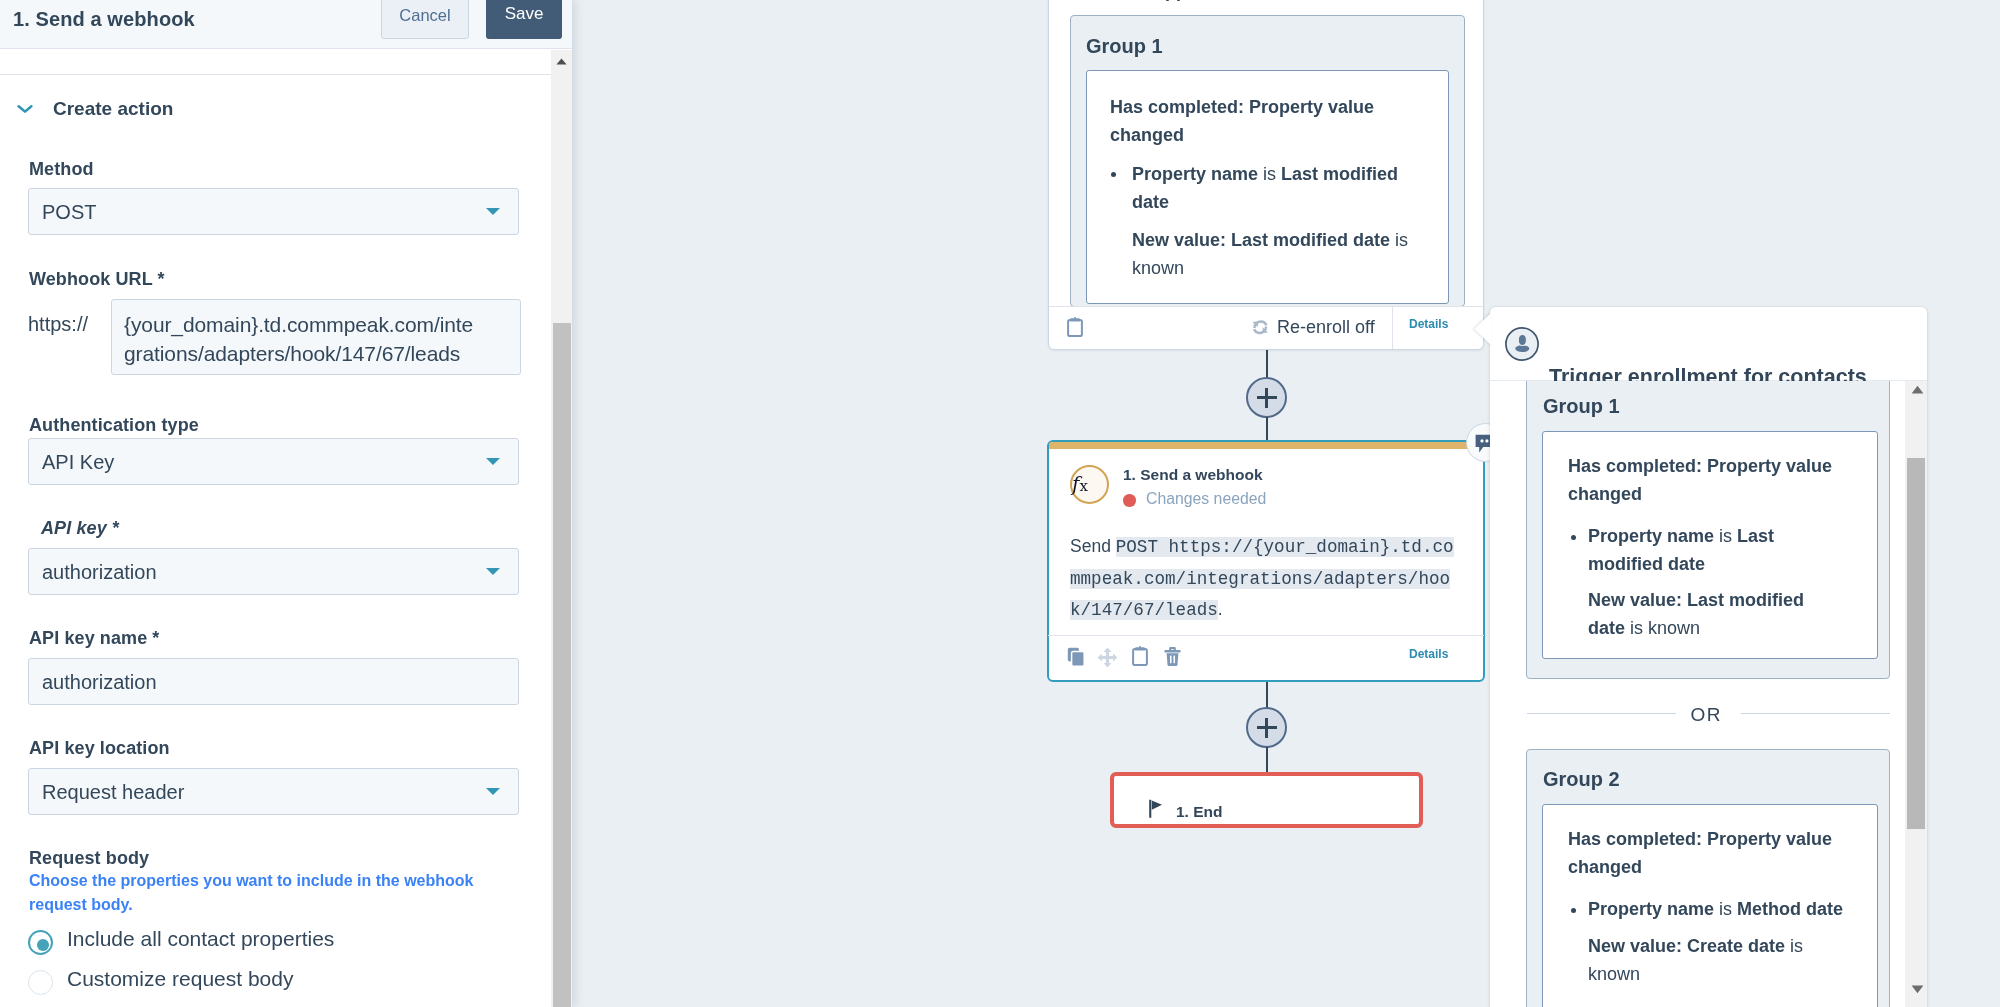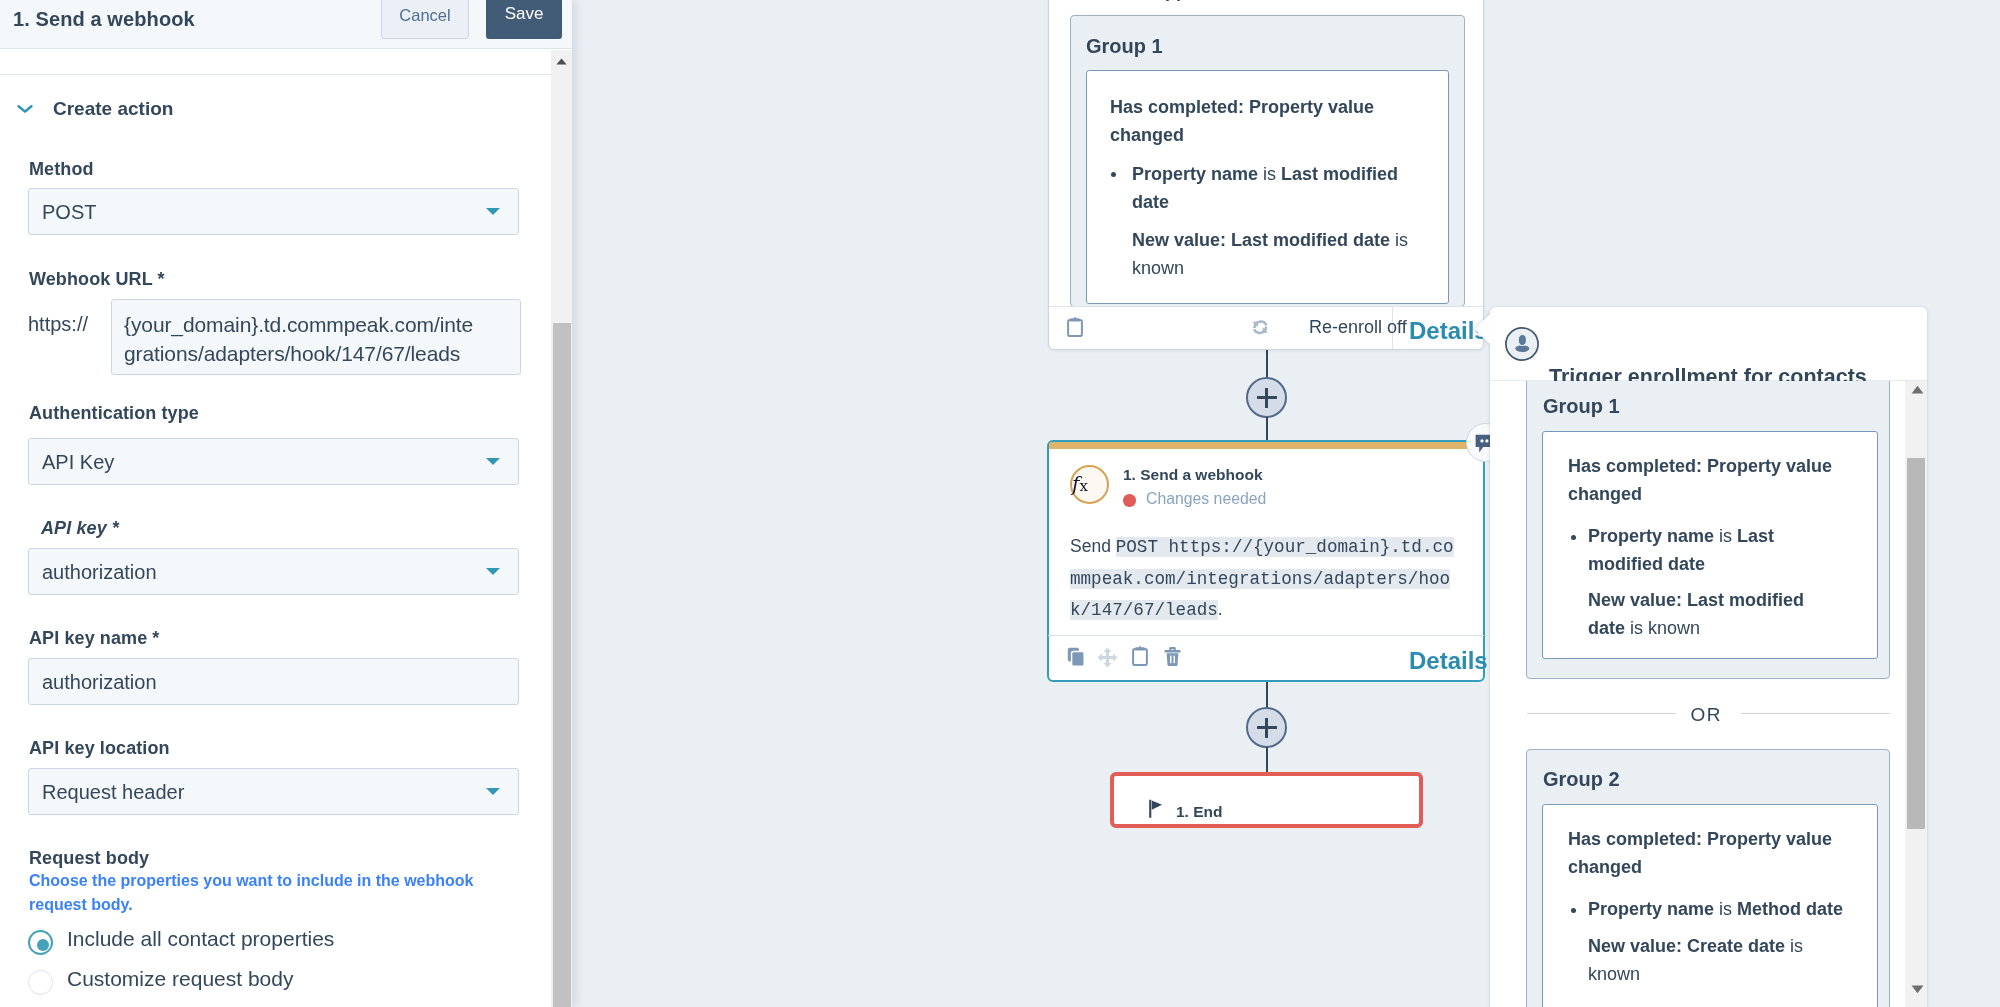--- a/index.html
+++ b/index.html
@@ -58,22 +58,22 @@
         box-sizing:border-box;box-shadow:0 1px 3px rgba(45,62,80,.08);}
   .group-box{position:absolute;background:#eaeff3;border:1px solid #9eb0c3;border-radius:4px;box-sizing:border-box;}
   .group-title{position:absolute;font-size:20px;font-weight:700;color:#33475b;}
   .crit-box{position:absolute;background:#fff;border:1px solid #7c98b6;border-radius:3px;box-sizing:border-box;}
   .crit-title{position:absolute;font-size:18px;font-weight:700;color:#33475b;line-height:27.5px;}
   .crit-bullet{position:absolute;font-size:18px;color:#33475b;line-height:27.5px;}
   .crit-bullet b{font-weight:700;}
   .bdot{position:absolute;width:5px;height:5px;border-radius:50%;background:#33475b;}
 
   .cardfoot{position:absolute;border-top:1px solid #dfe3eb;box-sizing:border-box;}
-  .details-link{position:absolute;color:#2c8cb0;font-size:24px;font-weight:700;}
-  .reenroll{position:absolute;color:#33475b;font-size:18px;margin-left:32px;}
+  .details-link{position:absolute;color:#2c8cb0;font-size:12px;font-weight:700;}
+  .reenroll{position:absolute;color:#33475b;font-size:18px;}
 
   .plusbtn{position:absolute;width:41px;height:41px;border-radius:50%;background:#d4dde7;
            border:2px solid #51698a;box-sizing:border-box;}
   .plusbtn i.h{position:absolute;left:8.5px;top:17px;width:20px;height:2.5px;background:#33475b;}
   .plusbtn i.v{position:absolute;left:17.25px;top:8.5px;width:2.5px;height:20px;background:#33475b;}
 
   .acard{position:absolute;background:#fff;border:2px solid #329dbd;border-radius:6px;
          box-sizing:border-box;}
   .acard-gold{position:absolute;left:0;top:0px;right:0;height:7px;background:#ddb46a;
               border-radius:3px 3px 0 0;}
@@ -283,21 +283,21 @@
       <div class="fld-label" style="left:29px;top:83.5px;">Method</div>
       <div class="inputbox" style="left:28px;top:113px;width:491px;height:47px;">
         <span class="val">POST</span>
         <i class="caret"></i>
       </div>
 
       <div class="fld-label" style="left:29px;top:193.5px;">Webhook URL *</div>
       <div class="urlprefix" style="top:238px;">https://</div>
       <div class="urlbox">{your_domain}.td.commpeak.com/integrations/adapters/hook/147/67/leads</div>
 
-      <div class="fld-label" style="left:29px;top:328px;">Authentication type</div>
+      <div class="fld-label" style="left:29px;top:340px;">Authentication type</div>
       <div class="inputbox" style="left:28px;top:363px;width:491px;height:47px;">
         <span class="val">API Key</span>
         <i class="caret"></i>
       </div>
 
       <div class="fld-label" style="left:41px;top:442.5px;font-style:italic;">API key *</div>
       <div class="inputbox" style="left:28px;top:473px;width:491px;height:47px;">
         <span class="val">authorization</span>
         <i class="caret"></i>
       </div>

